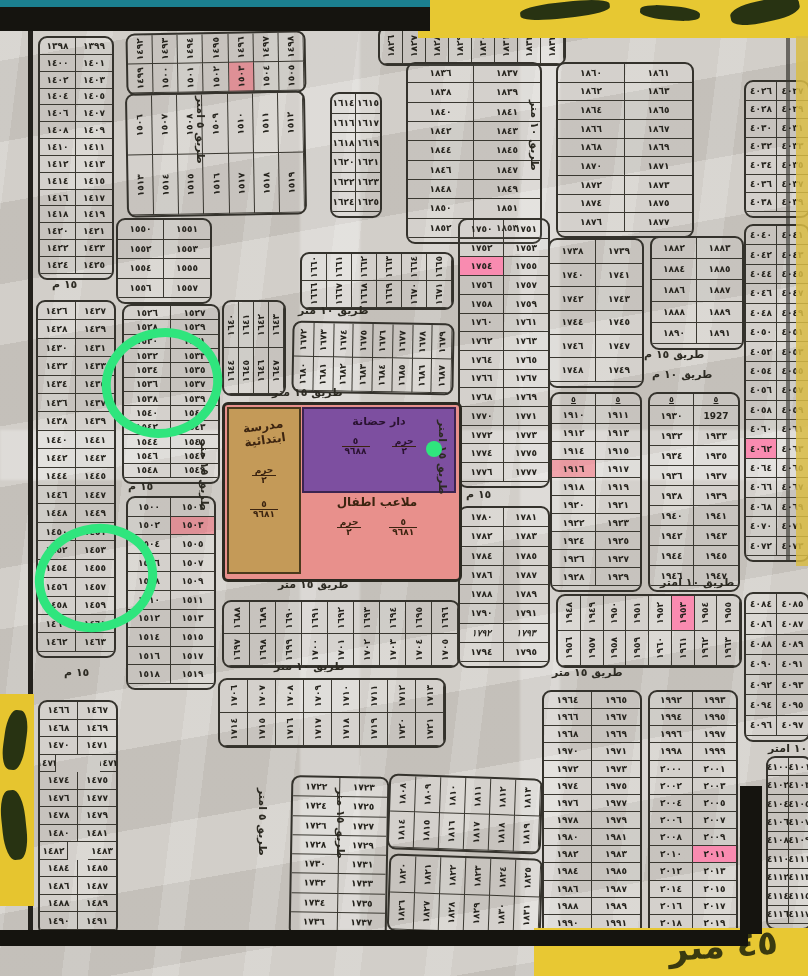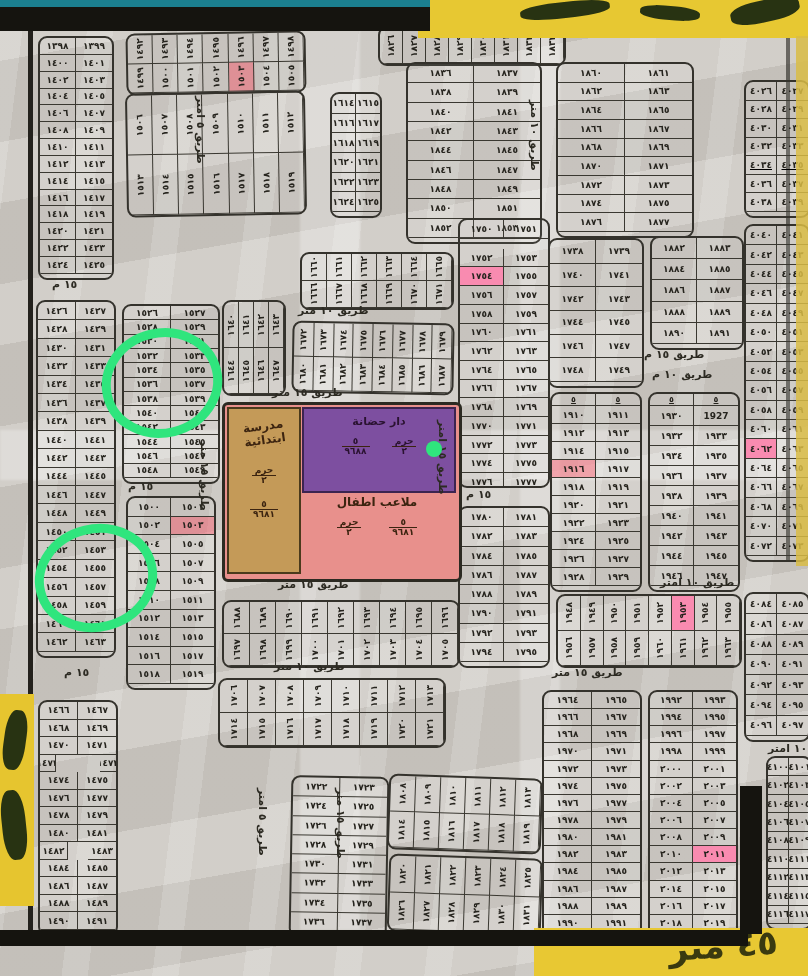--- a/index.html
+++ b/index.html
@@ -303,20 +303,38 @@
       </div>
       <div class="vrow" style="height: 17.5385px;">
         <div class="cell ">١٤٨٨</div>
         <div class="cell ">١٤٨٩</div>
       </div>
       <div class="vrow" style="height: 17.5385px;">
         <div class="cell ">١٤٩٠</div>
         <div class="cell ">١٤٩١</div>
       </div>
     </div>
+    <div class="block" style="left: 116px; top: 218px; width: 92px; height: 82px;">
+      <div class="vrow" style="height: 19.5px;">
+        <div class="cell ">١٥٥٠</div>
+        <div class="cell ">١٥٥١</div>
+      </div>
+      <div class="vrow" style="height: 19.5px;">
+        <div class="cell ">١٥٥٢</div>
+        <div class="cell ">١٥٥٣</div>
+      </div>
+      <div class="vrow" style="height: 19.5px;">
+        <div class="cell ">١٥٥٤</div>
+        <div class="cell ">١٥٥٥</div>
+      </div>
+      <div class="vrow" style="height: 19.5px;">
+        <div class="cell ">١٥٥٦</div>
+        <div class="cell ">١٥٥٧</div>
+      </div>
+    </div>
     <div class="block" style="left: 122px; top: 304px; width: 94px; height: 176px;">
       <div class="vrow" style="height: 14.3333px;">
         <div class="cell ">١٥٢٦</div>
         <div class="cell ">١٥٢٧</div>
       </div>
       <div class="vrow" style="height: 14.3333px;">
         <div class="cell ">١٥٢٨</div>
         <div class="cell ">١٥٢٩</div>
       </div>
       <div class="vrow" style="height: 14.3333px;">
@@ -644,21 +662,21 @@
       <div class="vrow" style="height: 21.2px;">
         <div class="cell ">١٨٩٠</div>
         <div class="cell ">١٨٩١</div>
       </div>
     </div>
     <div class="block" style="left: 458px; top: 218px; width: 88px; height: 266px;">
       <div class="vrow" style="height: 18.7143px;">
         <div class="cell ">١٧٥٠</div>
         <div class="cell ">١٧٥١</div>
       </div>
-      <div class="vrow" style="height: 18.7143px; margin-top: 10px;">
+      <div class="vrow" style="height: 18.7143px;">
         <div class="cell ">١٧٥٢</div>
         <div class="cell ">١٧٥٣</div>
       </div>
       <div class="vrow" style="height: 18.7143px;">
         <div class="cell hl-pink">١٧٥٤</div>
         <div class="cell ">١٧٥٥</div>
       </div>
       <div class="vrow" style="height: 18.7143px;">
         <div class="cell ">١٧٥٦</div>
         <div class="cell ">١٧٥٧</div>
@@ -722,21 +740,21 @@
         <div class="cell ">١٧٨٧</div>
       </div>
       <div class="vrow" style="height: 19.25px;">
         <div class="cell ">١٧٨٨</div>
         <div class="cell ">١٧٨٩</div>
       </div>
       <div class="vrow" style="height: 19.25px;">
         <div class="cell ">١٧٩٠</div>
         <div class="cell ">١٧٩١</div>
       </div>
-      <div class="vrow" style="height: 19.25px;">
+      <div class="vrow" style="height: 19.25px; font-style: italic;">
         <div class="cell ">١٧٩٢</div>
         <div class="cell ">١٧٩٣</div>
       </div>
       <div class="vrow" style="height: 19.25px;">
         <div class="cell ">١٧٩٤</div>
         <div class="cell ">١٧٩٥</div>
       </div>
     </div>
     <div class="block" style="left: 222px; top: 300px; width: 60px; height: 92px;">
       <div class="hgrid" style="grid-template-columns: repeat(4, 1fr); grid-template-rows: repeat(2, 1fr);">
@@ -1374,21 +1392,21 @@
         <div class="cell ">٤٠٢٩</div>
       </div>
       <div class="vrow" style="height: 18.5714px;">
         <div class="cell ">٤٠٣٠</div>
         <div class="cell ">٤٠٣١</div>
       </div>
       <div class="vrow" style="height: 18.5714px;">
         <div class="cell ">٤٠٣٢</div>
         <div class="cell ">٤٠٣٣</div>
       </div>
-      <div class="vrow" style="height: 18.5714px; text-decoration: underline;">
+      <div class="vrow" style="height: 18.5714px;">
         <div class="cell ">٤٠٣٤</div>
         <div class="cell ">٤٠٣٥</div>
       </div>
       <div class="vrow" style="height: 18.5714px;">
         <div class="cell ">٤٠٣٦</div>
         <div class="cell ">٤٠٣٧</div>
       </div>
       <div class="vrow" style="height: 18.5714px;">
         <div class="cell ">٤٠٣٨</div>
         <div class="cell ">٤٠٣٩</div>

